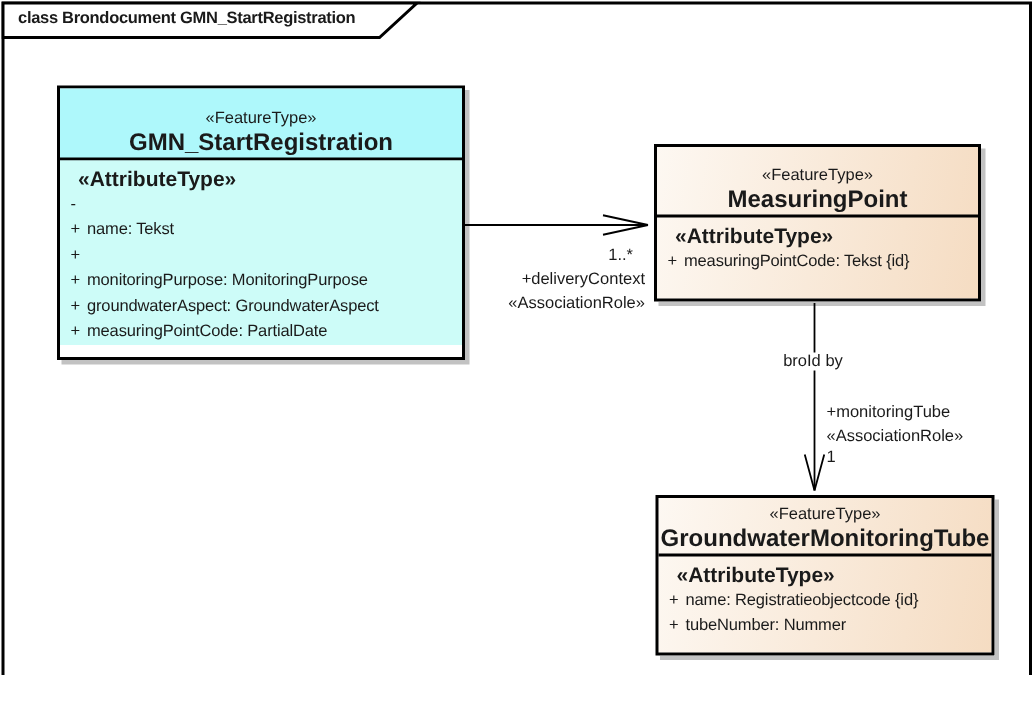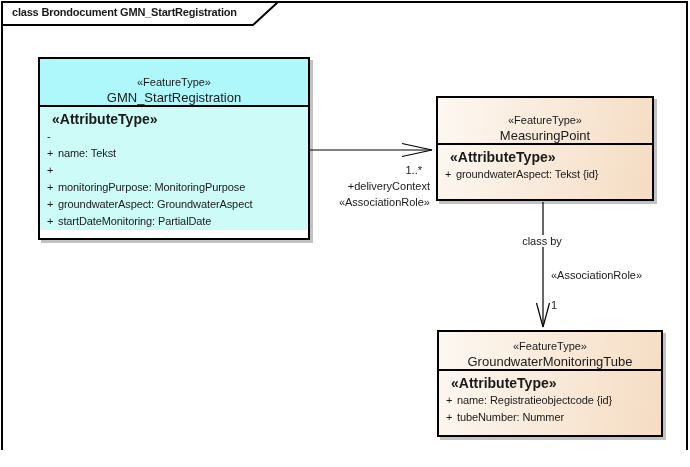--- a/index.html
+++ b/index.html
@@ -10,21 +10,21 @@
   .tab-svg { position:absolute; left:1px; top:1px; }
   .tab-label { position:absolute; left:12px; top:6px; font-size:11px; font-weight:bold; white-space:nowrap; letter-spacing:-0.2px; }
 
   .uml-class { position:absolute; border:2px solid #000; box-shadow:3px 3px 0 #c2c2c2; }
   .cyan .c-title { background:#aef8fb; }
   .cyan .c-attrs { background:#cdfcf8; }
   .peach { background:linear-gradient(100deg, #fdf8f2 0%, #f5dcc2 100%); }
 
   .c-title { border-bottom:2px solid #000000; display:flex; flex-direction:column; align-items:center; justify-content:flex-end; gap:2px; }
   .stereo { font-size:11px; white-space:nowrap; }
-  .cname  { font-size:13px; font-weight:normal; white-space:nowrap; }
+  .cname  { font-size:16px; font-weight:bold; white-space:nowrap; }
   .c-attrs { padding-top:4px; }
   .astereo { font-weight:bold; font-size:14px; padding-left:12px; line-height:17px; white-space:nowrap; }
   .arow { display:flex; font-size:11px; line-height:17px; }
   .vis { width:18px; padding-left:7px; flex:none; }
   .atxt { white-space:nowrap; letter-spacing:-0.1px; }
 
   .connectors { position:absolute; left:0; top:0; }
   .assoc-labels { position:absolute; font-size:11px; line-height:16px; white-space:nowrap; }
   .right-block { right:260px; top:162px; text-align:right; }
   .right-block .mult { margin-right:8px; }
@@ -64,35 +64,35 @@
       <div class="arow">
         <span class="vis">+</span>
         <span class="atxt">monitoringPurpose: MonitoringPurpose</span>
       </div>
       <div class="arow">
         <span class="vis">+</span>
         <span class="atxt">groundwaterAspect: GroundwaterAspect</span>
       </div>
       <div class="arow">
         <span class="vis">+</span>
-        <span class="atxt">startDateMonitoring: PartialDate</span>
+        <span class="atxt">measuringPointCode: PartialDate</span>
       </div>
     </div>
   </div>
 
   <div class="uml-class peach" style="left:436px; top:96px; width:218px; height:105px;">
     <div class="c-title" style="height:47px;">
       <div class="stereo">«FeatureType»</div>
       <div class="cname">MeasuringPoint</div>
     </div>
     <div class="c-attrs">
       <div class="astereo">«AttributeType»</div>
       <div class="arow">
         <span class="vis">+</span>
-        <span class="atxt">groundwaterAspect: Tekst {id}</span>
+        <span class="atxt">measuringPointCode: Tekst {id}</span>
       </div>
     </div>
   </div>
 
   <div class="uml-class peach" style="left:437px; top:330px; width:226px; height:107px;">
     <div class="c-title" style="height:39px;">
       <div class="stereo">«FeatureType»</div>
       <div class="cname">GroundwaterMonitoringTube</div>
     </div>
     <div class="c-attrs">
@@ -114,19 +114,20 @@
     <line x1="543" y1="202" x2="543" y2="327" stroke="#000" stroke-width="1.2"></line>
     <path d="M543 327 L536.5 303 M543 327 L549.5 303" stroke="#000" stroke-width="1.2" fill="none"></path>
   </svg>
 
   <div class="assoc-labels right-block">
     <div class="mult">1..*</div>
     <div>+deliveryContext</div>
     <div>«AssociationRole»</div>
   </div>
 
-  <div class="assoc-name">class by</div>
+  <div class="assoc-name">broId by</div>
   <div class="assoc-labels left-block">
+    <div>+monitoringTube</div>
     <div>«AssociationRole»</div>
   </div>
   <div class="mult-one">1</div>
 
 </div>
 
 </body></html>

